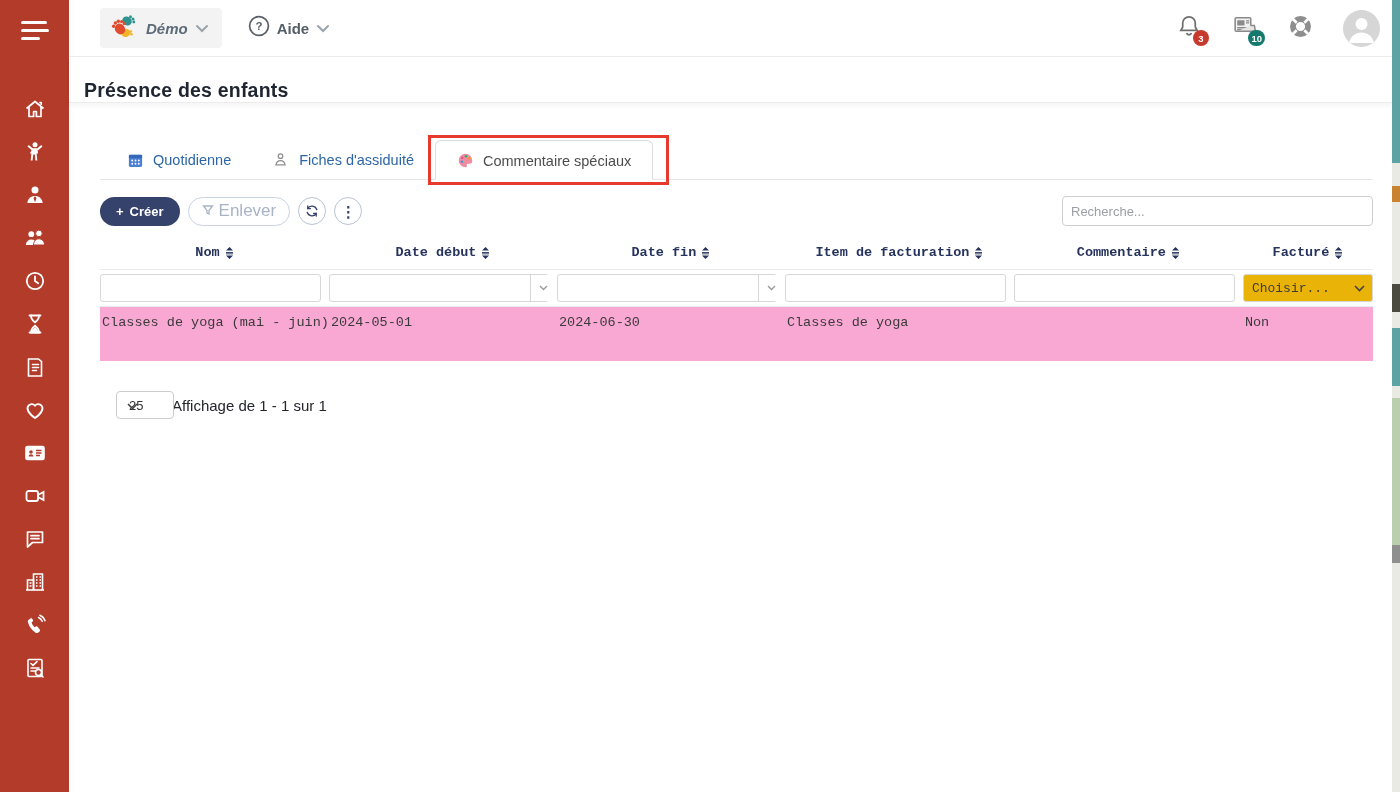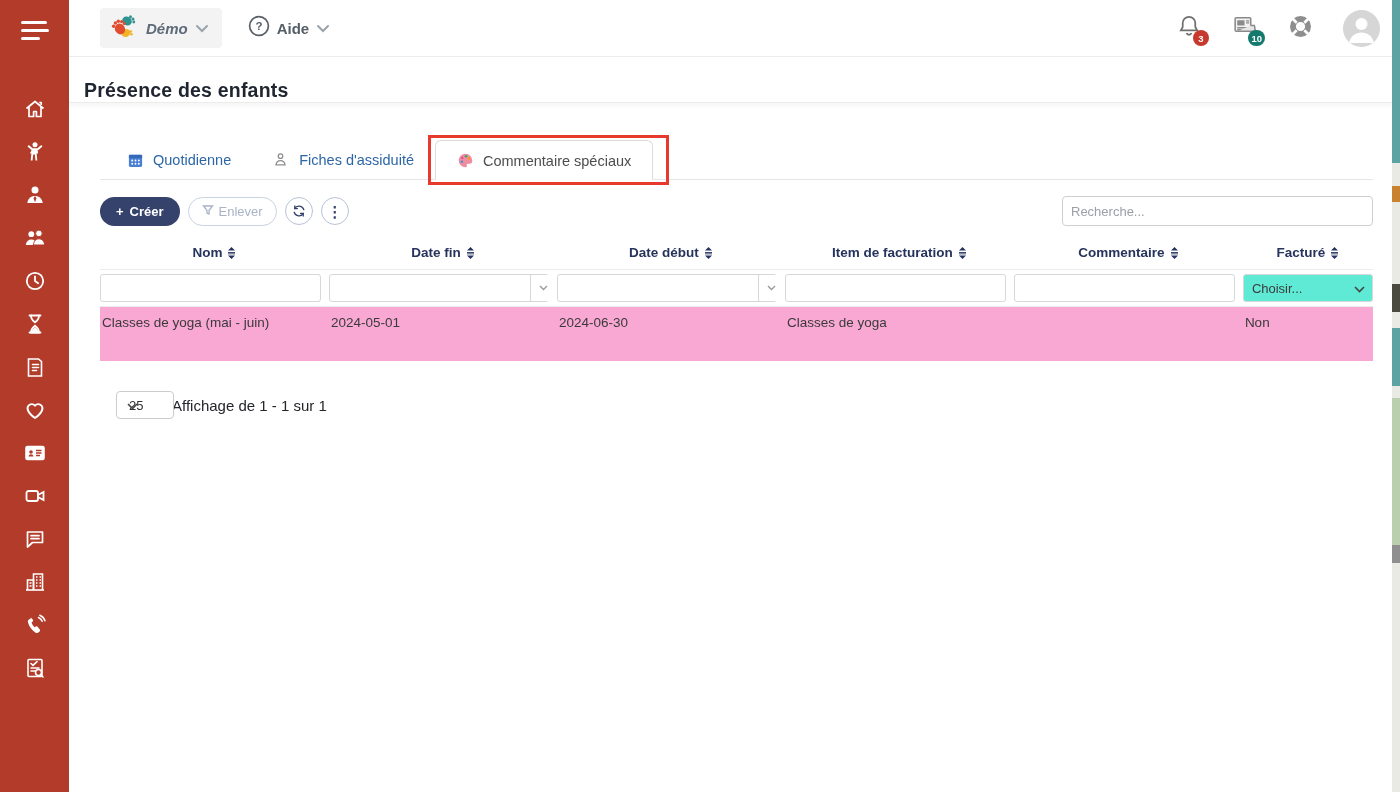--- a/index.html
+++ b/index.html
@@ -54,47 +54,47 @@
   .tab .ticon { width:17px; height:17px; flex:0 0 17px; }
   .annotation-box { position:absolute; left:-8px; right:-17px; top:-6px; bottom:-6px;
     border:3px solid #e8392e; pointer-events:none; z-index:5; }
 
   
   .toolbar { margin-top:16px; display:flex; align-items:center; }
   .btn-create { display:flex; align-items:center; gap:6px; background:#35426b; color:#fff;
     border:none; border-radius:16px; height:29px; padding:0 16px; font-size:13px; font-weight:bold;
     cursor:pointer; font-family:inherit; }
   .btn-remove { display:flex; align-items:center; gap:5px; background:#fff; color:#a9b3c6;
-    border:1px solid #c9d3e3; border-radius:16px; height:29px; padding:0 13px; font-size:13px;
+    border:1px solid #c9d3e3; border-radius:16px; height:29px; padding:0 13px; font-size:17px;
     margin-left:8px; cursor:pointer; font-family:inherit; }
   .btn-circle { width:28px; height:28px; border-radius:50%; border:1px solid #b9c2d6; background:#fff;
     margin-left:8px; display:flex; align-items:center; justify-content:center; cursor:pointer;
     color:#35426b; }
   .kebab-glyph { font-size:15px; font-weight:bold; color:#35426b; line-height:1; }
   .search-box { margin-left:auto; width:311px; height:30px; border:1px solid #cfcfcf; border-radius:4px;
     padding:0 8px; font-size:13px; color:#444; font-family:inherit; outline:none; }
   .search-box::placeholder { color:#9aa0a8; }
 
   
   .table { margin-top:15px; }
-  .trow { display:grid; grid-template-columns:227fr 226fr 226fr 227fr 227fr 129fr; }
+  .trow { display:grid; grid-template-columns:227fr 226fr 226fr 227fr 227fr 129fr;font-family:Liberation Mono, monospace; }
   .th { display:flex; align-items:center; justify-content:center; gap:5px;
     font-size:13.5px; font-weight:bold; color:#26335d; padding:4px 0 9px; cursor:pointer; }
   .filter-row { border-top:1px solid #ececec; border-bottom:1px solid #ececec; padding:4px 0; }
   .fcell { padding-right:8px; }
   .fcell:last-child { padding-right:0; }
   .finput { width:100%; height:28px; border:1px solid #d7d7d7; border-radius:3px; padding:0 8px;
     font-size:13px; font-family:inherit; color:#444; outline:none; background:#fff; }
   .date-wrap { position:relative; }
   .date-wrap .finput { padding-right:32px; }
   .date-caret { position:absolute; top:1px; right:1px; bottom:1px; width:26px;
     border-left:1px solid #d7d7d7; background:#fff; border-radius:0 3px 3px 0;
     display:flex; align-items:center; justify-content:center; cursor:pointer; }
   .sel-wrap { position:relative; }
-  .fselect { width:100%; height:28px; border:1px solid #d7d7d7; border-radius:3px; background:#5eead4;
+  .fselect { width:100%; height:28px; border:1px solid #d7d7d7; border-radius:3px; background:#eab308;
     font-size:13px; font-family:inherit; color:#3c3c3c; padding:0 24px 0 8px;
     appearance:none; -webkit-appearance:none; outline:none; cursor:pointer; }
   .sel-chevron { position:absolute; right:8px; top:50%; transform:translateY(-50%); pointer-events:none; }
   .data-row { background:#f9a8d4; min-height:54px; padding-top:8px; cursor:pointer; }
   .td { font-size:13.5px; color:#3a3a3a; padding-left:2px; }
 
   
   .tfooter { margin-top:30px; display:flex; align-items:center; }
   .psel-wrap { position:relative; width:46px;padding-left:16px; }
   .pselect { width:58px; height:28px; border:1px solid #ccc; border-radius:4px; background:#fff;
@@ -380,29 +380,29 @@
         <div class="trow">
           <div class="th">
             <span>Nom</span>
             <svg width="9" height="12" viewBox="0 0 9 12" fill="#26335d">
                 <path d="M4.5 0 8 3.6H1zM4.5 12 1 8.4h7z"></path>
                 <rect x="1" y="5" width="7" height="0.9"></rect>
                 <rect x="1" y="6.4" width="7" height="0.9"></rect>
               </svg>
           </div>
           <div class="th">
-            <span>Date fin</span>
+            <span>Date début</span>
             <svg width="9" height="12" viewBox="0 0 9 12" fill="#26335d">
                 <path d="M4.5 0 8 3.6H1zM4.5 12 1 8.4h7z"></path>
                 <rect x="1" y="5" width="7" height="0.9"></rect>
                 <rect x="1" y="6.4" width="7" height="0.9"></rect>
               </svg>
           </div>
           <div class="th">
-            <span>Date début</span>
+            <span>Date fin</span>
             <svg width="9" height="12" viewBox="0 0 9 12" fill="#26335d">
                 <path d="M4.5 0 8 3.6H1zM4.5 12 1 8.4h7z"></path>
                 <rect x="1" y="5" width="7" height="0.9"></rect>
                 <rect x="1" y="6.4" width="7" height="0.9"></rect>
               </svg>
           </div>
           <div class="th">
             <span>Item de facturation</span>
             <svg width="9" height="12" viewBox="0 0 9 12" fill="#26335d">
                 <path d="M4.5 0 8 3.6H1zM4.5 12 1 8.4h7z"></path>

